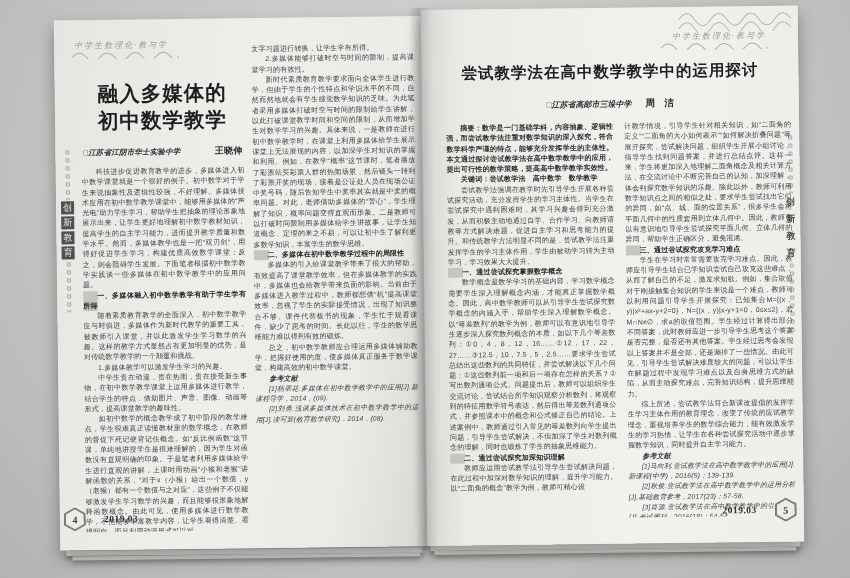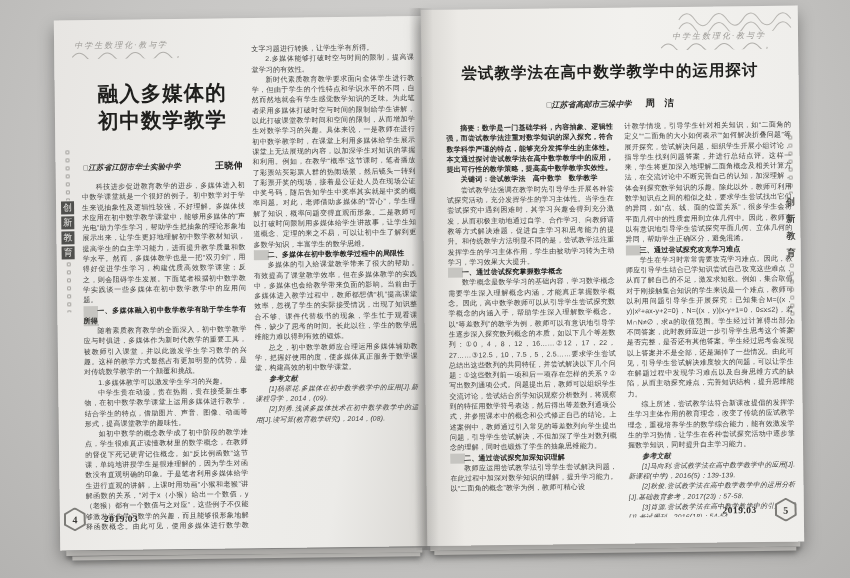--- a/index.html
+++ b/index.html
@@ -43,21 +43,21 @@
   .col p.h{font-weight:bold;color:#262624;
     background:linear-gradient(to right,#c6c5c1 0px,#c6c5c1 15px,rgba(0,0,0,0) 15px);}
   .col p.b{font-weight:bold;color:#2e2e2c;}
   .col p.reft{font-weight:bold;font-style:italic;}
   .col p.ref{font-style:italic;font-size:6.8px;}
 
   .ltitle{margin:26px 4px 0 4px;text-align:center;font-size:20.5px;line-height:27px;
     font-weight:bold;color:#1f1f1d;letter-spacing:1px;}
   .byline-l{display:flex;justify-content:space-between;align-items:baseline;margin:13px 2px 9px 2px;}
   .byline-l .aff{font:italic bold 7.5px "Liberation Serif","DejaVu Serif",serif;color:#333331;}
-  .byline-l .aut{font-weight:bold;font-size:9px;color:#1f1f1d;margin-top:15px;}
+  .byline-l .aut{font-weight:bold;font-size:9px;color:#1f1f1d;}
 
   .rtitle{position:absolute;left:0;top:54px;width:100%;text-align:center;font-size:15.5px;
     font-weight:bold;color:#1f1f1d;letter-spacing:1px;}
   .byline-r{position:absolute;left:0;top:90px;width:100%;display:flex;justify-content:center;
     gap:14px;align-items:baseline;}
   .byline-r .aff{font:italic bold 8px "Liberation Serif","DejaVu Serif",serif;color:#333331;}
   .byline-r .aut{font-weight:bold;font-size:9.5px;color:#1f1f1d;}
 
   .footer{position:absolute;display:flex;align-items:center;gap:18px;}
   .footer .issue{font:bold 9.5px "Liberation Serif","DejaVu Serif",serif;color:#2f2f2d;letter-spacing:0.5px;}

